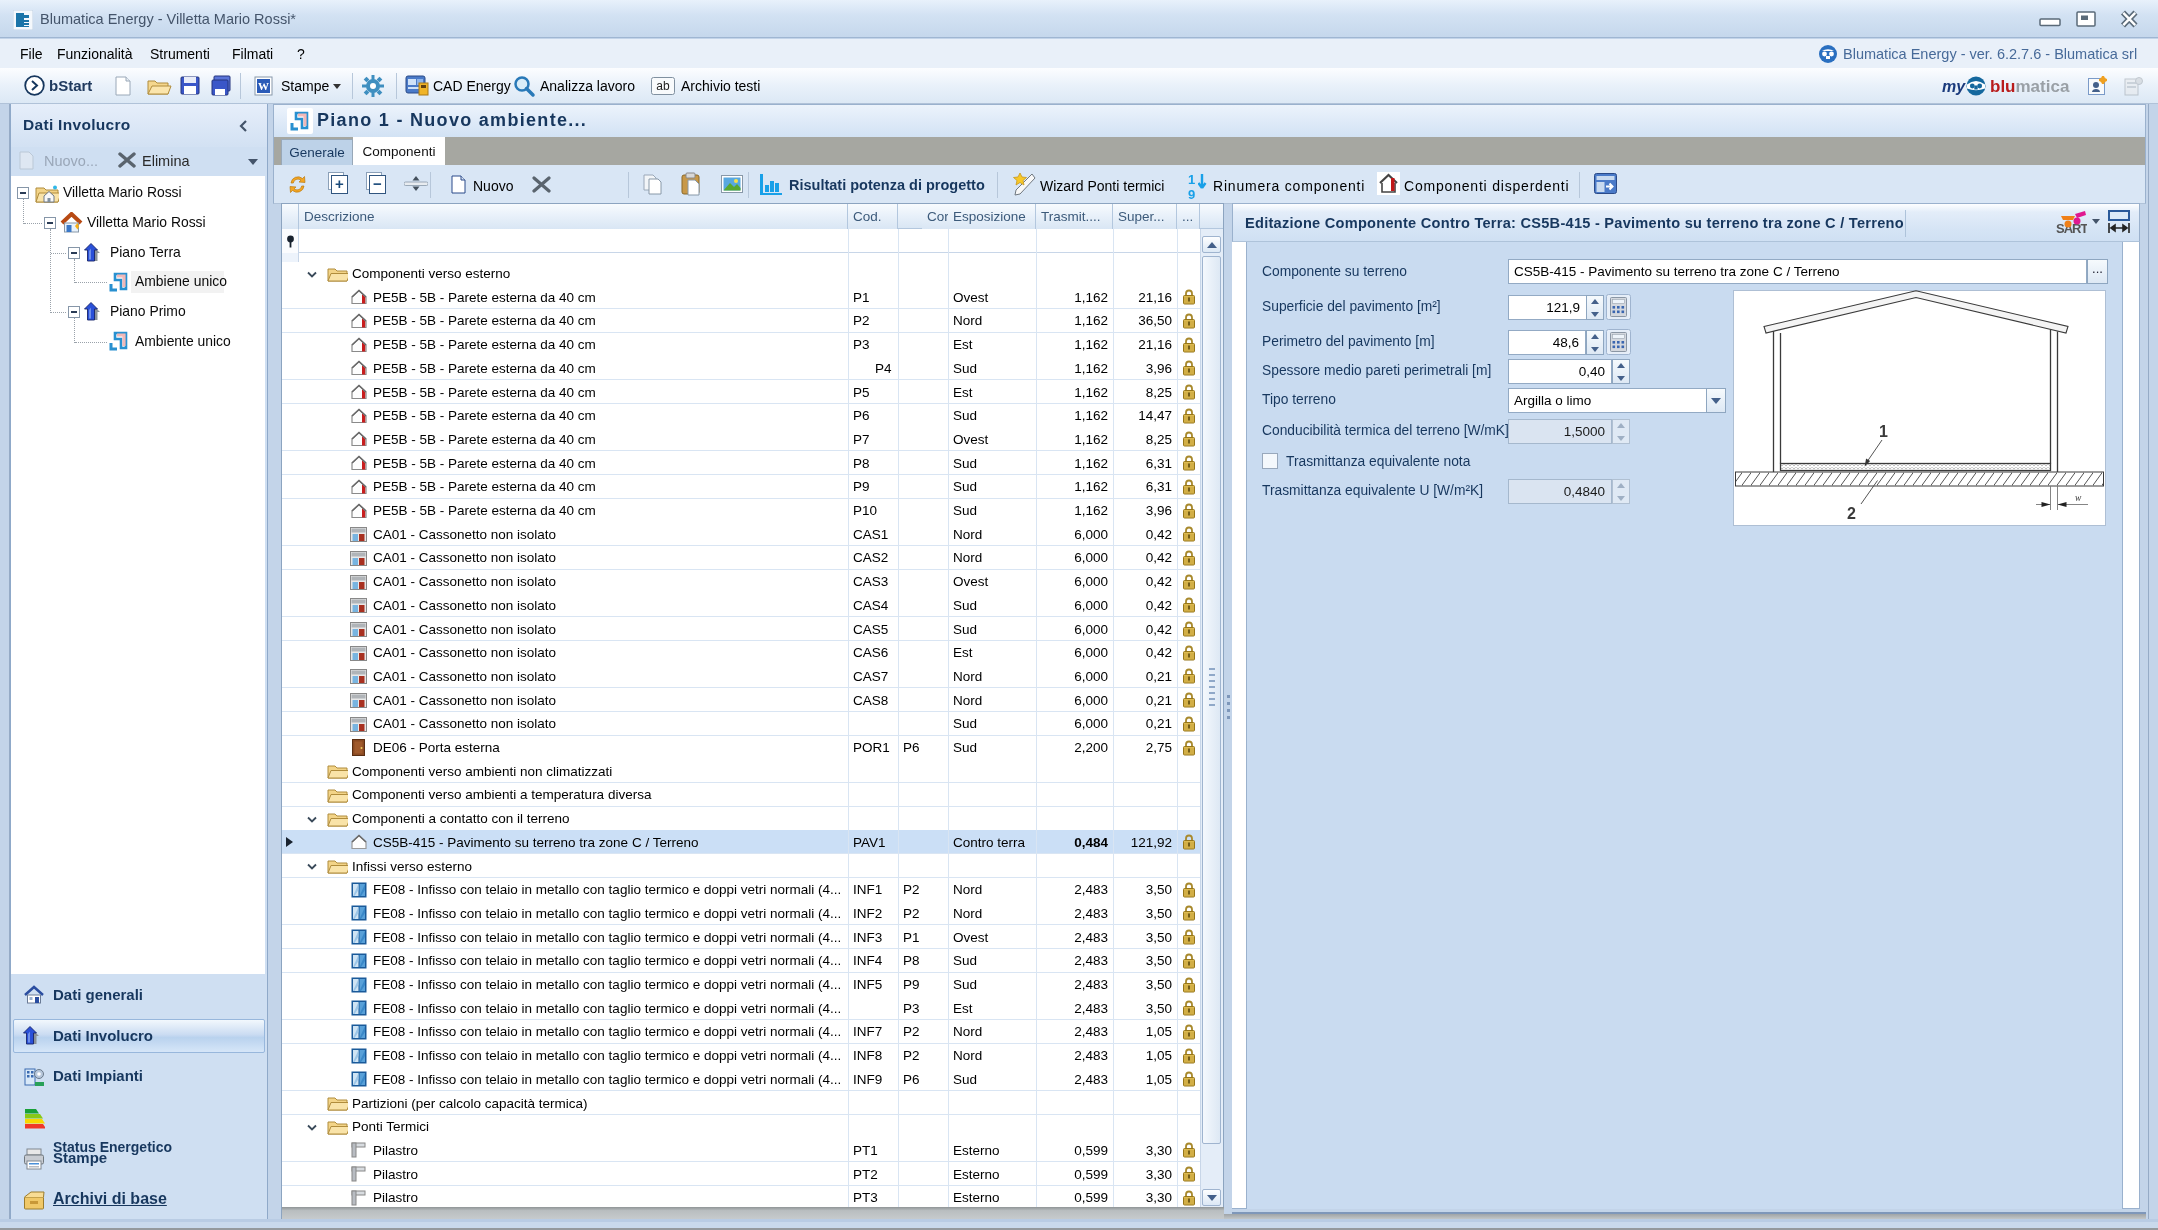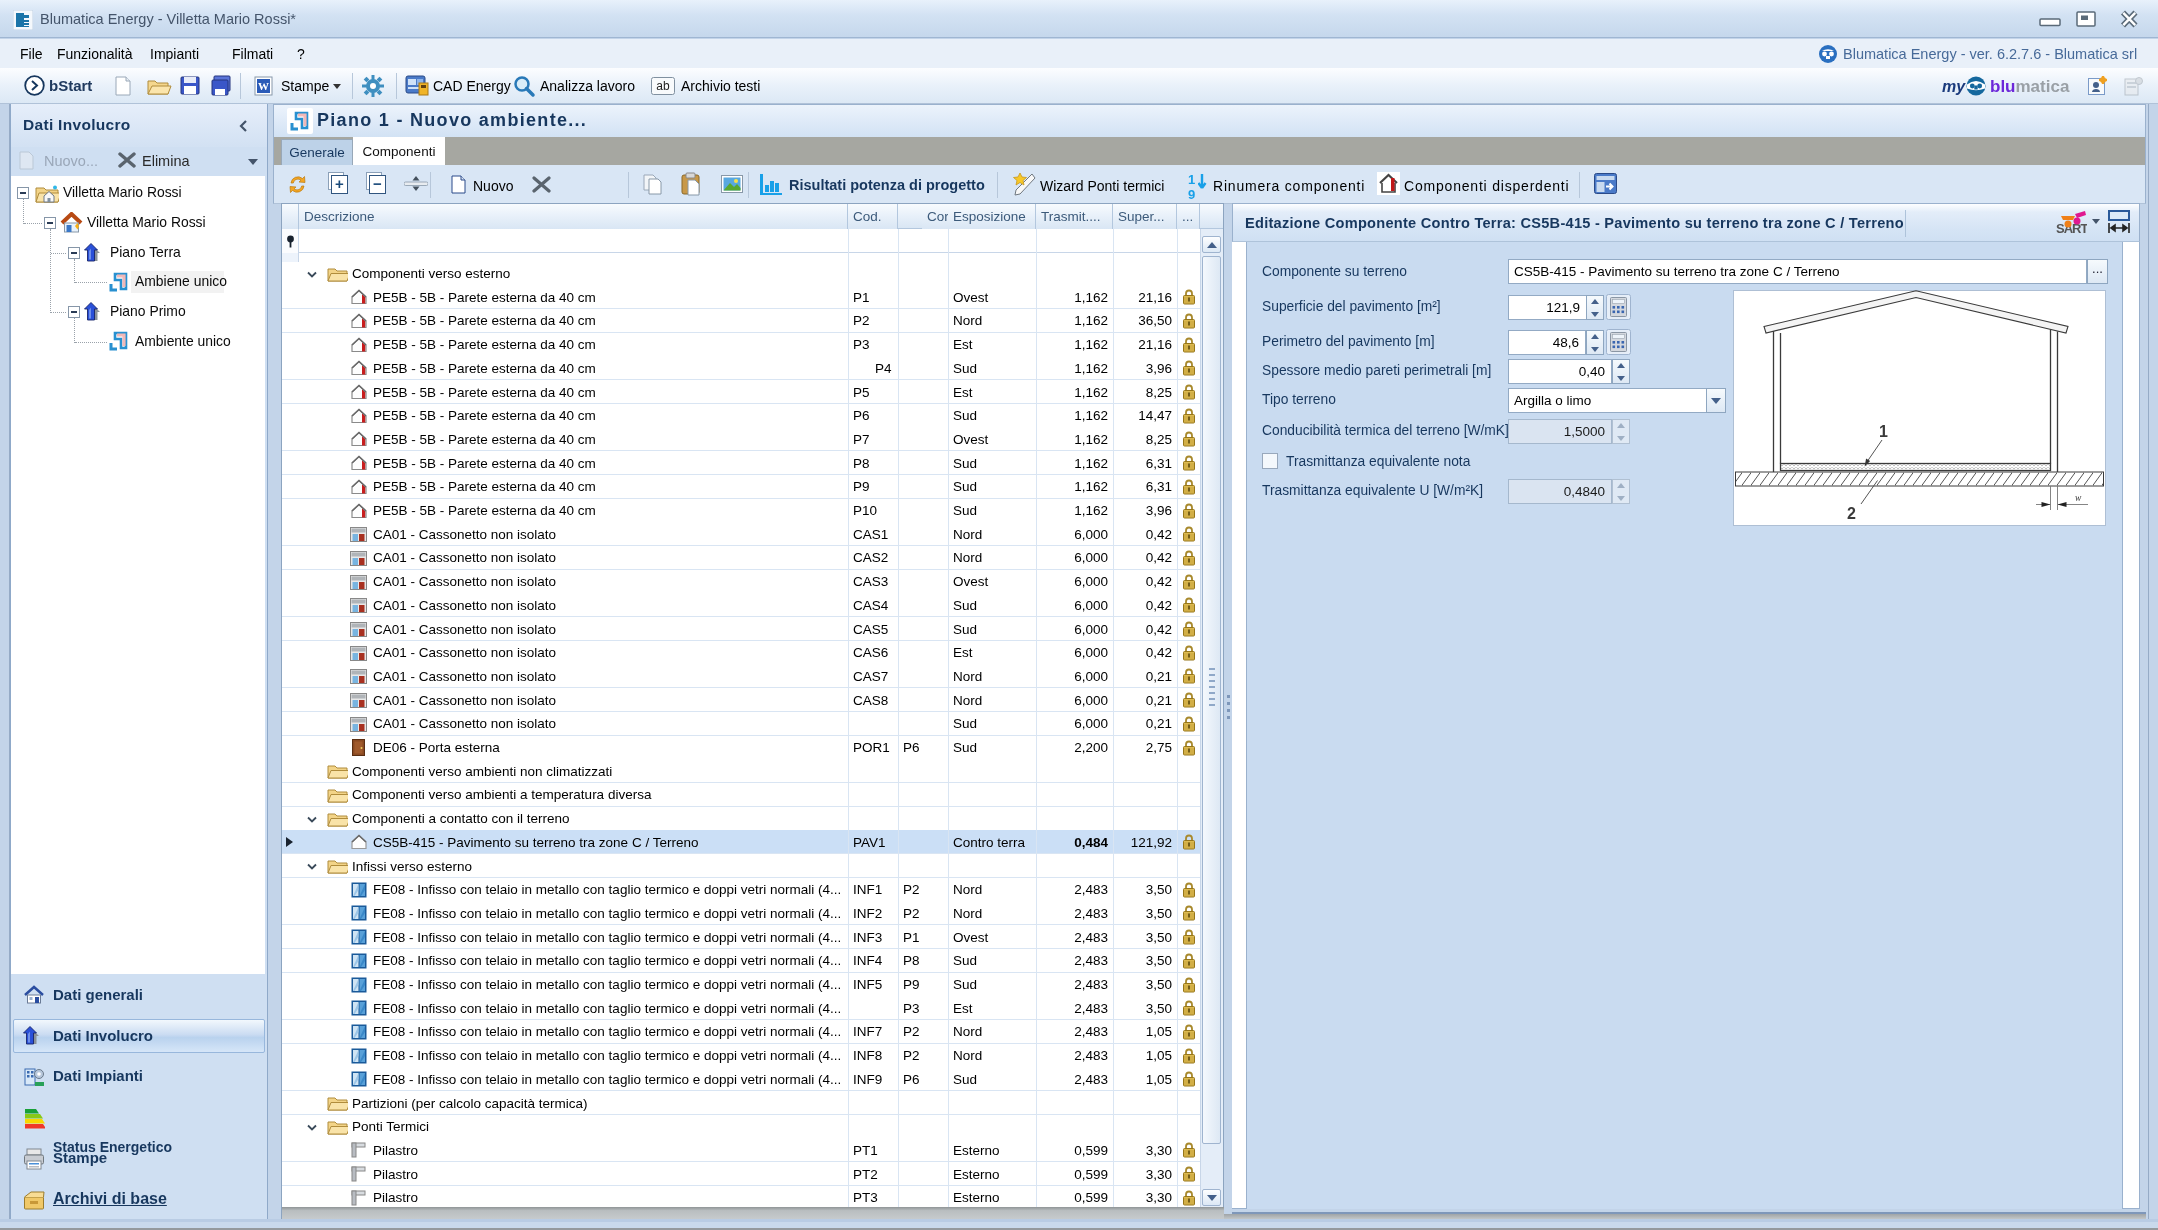--- a/index.html
+++ b/index.html
@@ -34,21 +34,21 @@
 <rect x="2" y="9" width="20" height="6.5" rx="1"></rect>
 <rect x="39" y="2" width="18" height="14" rx="1"></rect>
 <rect x="43" y="5.5" width="7" height="4.5" fill="#5a6a78" stroke="none"></rect>
 </g>
 <path d="M85 2.5 L97.5 15.5 M97.5 2.5 L85 15.5" stroke="#5a6a78" stroke-width="5.6" fill="none"></path>
 <path d="M85.3 2.8 L97.2 15.2 M97.2 2.8 L85.3 15.2" stroke="#fff" stroke-width="2.4" fill="none"></path>
 </svg>
 <div class="a" style="left:0;top:39px;width:2158px;height:29px;background:#e9f0f9;"></div>
 <div class="a mi" style="left:20px;top:46px;">File</div>
 <div class="a mi" style="left:57px;top:46px;">Funzionalità</div>
-<div class="a mi" style="left:150px;top:46px;">Impianti</div>
+<div class="a mi" style="left:150px;top:46px;">Strumenti</div>
 <div class="a mi" style="left:232px;top:46px;">Filmati</div>
 <div class="a mi" style="left:297px;top:46px;">?</div>
 <svg class="a" style="left:1818px;top:44px" width="20" height="20">
     <circle cx="10" cy="10" r="9" fill="#2a6fc0"></circle>
     <path d="M4 7 A9 7 0 0 1 16 7" fill="#fff"></path>
     <circle cx="6.5" cy="10" r="2.4" fill="#fff"></circle>
     <circle cx="13.5" cy="10" r="2.4" fill="#fff"></circle>
     <rect x="8" y="12" width="4" height="3" fill="#fff"></rect>
   </svg>
 <div class="a" style="left:1843px;top:46px;font-size:14.5px;color:#476a99;">Blumatica Energy - ver. 6.2.7.6 - Blumatica srl</div>
@@ -122,21 +122,21 @@
   </svg>
 <div class="a mi" style="left:681px;top:78px;">Archivio testi</div>
 <div class="a" style="left:1942px;top:78px;font-size:16px;font-weight:bold;font-style:italic;color:#1a3a7c;">my</div>
 <svg class="a" style="left:1966px;top:76px" width="20" height="20">
     <circle cx="10" cy="10" r="9.5" fill="#15689e"></circle>
     <path d="M1 8.5 Q10 1.5 19 8.5 L19 12.5 Q10 16 1 12.5 Z" fill="#fff"></path>
     <circle cx="6.3" cy="10" r="2.4" fill="#15689e"></circle>
     <circle cx="13.7" cy="10" r="2.4" fill="#15689e"></circle>
     <rect x="8.3" y="9.5" width="3.4" height="4" fill="#15689e"></rect>
   </svg>
-<div class="a" style="left:1990px;top:77px;font-size:17px;color:#9aa0a6;font-weight:bold;letter-spacing:0px;"><span style="color:#6d28d9;">blu</span>matica</div>
+<div class="a" style="left:1990px;top:77px;font-size:17px;color:#9aa0a6;font-weight:bold;letter-spacing:0px;"><span style="color:#b91c1c;">blu</span>matica</div>
 <svg class="a" style="left:2088px;top:76px" width="20" height="20">
     <rect x="0.5" y="2.5" width="16" height="16" fill="#f8fafc" stroke="#7a9ac8"></rect>
     <circle cx="8" cy="9" r="3" fill="#44608a"></circle>
     <path d="M4 16 C4 12,12 12,12 16 Z" fill="#44608a"></path>
     <g fill="#f0a020">
       <circle cx="15" cy="4" r="3"></circle>
       <rect x="13.8" y="0" width="2.4" height="8"></rect>
       <rect x="11" y="2.8" width="8" height="2.4"></rect>
     </g>
   </svg>

